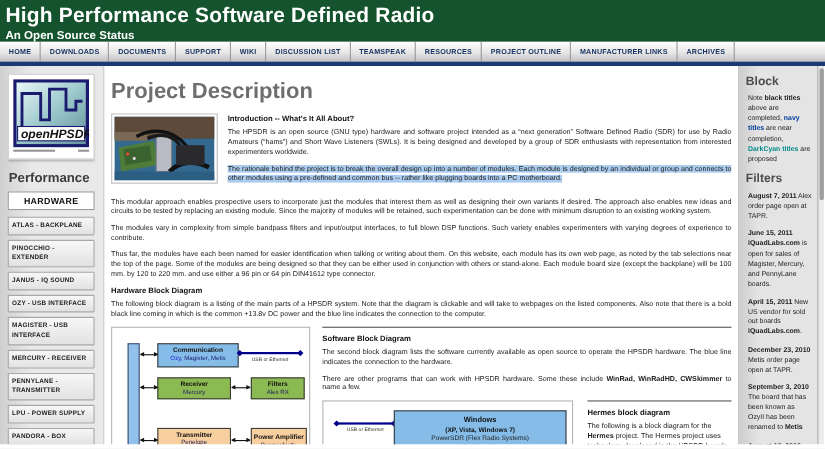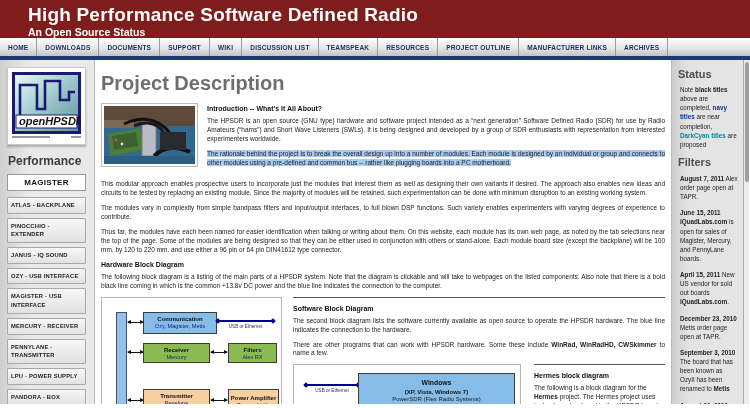--- a/index.html
+++ b/index.html
@@ -1,21 +1,21 @@
 <!DOCTYPE html>
 <html><head>
 <meta charset="utf-8">
 <style>
   * { margin:0; padding:0; box-sizing:border-box; }
   html,body { width:750px; height:408px; overflow:hidden; }
   body { font-family:"Liberation Sans","DejaVu Sans",sans-serif; background:#e8e8e8; }
   .page { position:relative; width:750px; height:408px; overflow:hidden; background:#fff; }
 
   
-  .masthead { height:38px; background:#7f1d1d; color:#fff; padding:4px 0 0 28px; }
+  .masthead { height:38px; background:#14532d; color:#fff; padding:4px 0 0 5px; }
   .site-title { font-size:19px; font-weight:600; letter-spacing:.2px; line-height:22px; }
   .site-subtitle { font-size:10.5px; font-weight:600; line-height:12px; }
 
   
   .topnav { height:22px; background:linear-gradient(#ffffff,#e6e6e6 55%,#c3c3c3); border-bottom:4px solid #1b3a72; display:flex; align-items:stretch; }
   .topnav a { display:flex; align-items:center; padding:0 8px; font-size:6.5px; font-weight:bold; color:#15305f; text-decoration:none; border-right:1px solid #9a9a9a; letter-spacing:.2px; }
 
   
   .content-row { display:flex; height:344px; overflow:hidden; }
   .left-sidebar { width:95px; background:linear-gradient(90deg,#cfcfcf,#e9e9e9 30%,#e9e9e9); border-right:1px solid #bbb; padding:7px 8px 0 7px; overflow:hidden; }
@@ -120,21 +120,21 @@
             </defs>
             <rect x="1.5" y="1.5" width="66" height="59" fill="url(#lg)" stroke="#1a1a6e" stroke-width="3"></rect>
             <polyline points="8,44 8,13 25,13 25,37 33,37 33,9 48,9 48,28 57,28 57,20 63,20" fill="none" stroke="#1a1a6e" stroke-width="2.6"></polyline>
             <rect x="4" y="43" width="61" height="13" fill="#fff" stroke="#1a1a6e" stroke-width="1"></rect>
             <text x="7" y="53" font-family="Liberation Sans, sans-serif" font-size="11" font-style="italic" font-weight="bold" fill="#111">openHPSDR</text>
           </svg>
         </span>
         <div class="logo-smudge"></div>
       </div>
       <div class="components-heading">Performance</div>
-      <div class="hw-category">MAGISTER</div>
+      <div class="hw-category">HARDWARE</div>
       <div class="side-item">ATLAS - BACKPLANE</div>
       <div class="side-item">PINOCCHIO - EXTENDER</div>
       <div class="side-item">JANUS - IQ SOUND</div>
       <div class="side-item">OZY - USB INTERFACE</div>
       <div class="side-item">MAGISTER - USB INTERFACE</div>
       <div class="side-item">MERCURY - RECEIVER</div>
       <div class="side-item">PENNYLANE - TRANSMITTER</div>
       <div class="side-item">LPU - POWER SUPPLY</div>
       <div class="side-item">PANDORA - BOX</div>
 
@@ -234,21 +234,21 @@
             <div class="hermes-col">
               <h2 class="sec-heading">Hermes block diagram</h2>
               <p class="para" style="text-align:left;"><span>The following is a block diagram for the </span><span class="seg-b">Hermes</span><span> project. The Hermes project uses technology developed in the HPSDR boards but combines them in to two board that fit in a Euro style box. This radio might be for</span></p>
             </div>
           </div>
         </div>
       </div>
     </main>
 
     <aside class="right-sidebar">
-      <div class="status-heading">Status</div>
+      <div class="status-heading">Block</div>
       <div class="side-note"><span>Note </span><span class="seg-b">black titles</span><span> above are completed, </span><span class="seg-navy">navy titles</span><span> are near completion, </span><span class="seg-cyan">DarkCyan titles</span><span> are proposed</span></div>
       <div class="updates-heading">Filters</div>
       <div class="update-item"><span class="seg-b">August 7, 2011</span><span> Alex order page open at TAPR.</span></div>
       <div class="update-item"><span class="seg-b">June 15, 2011</span><span> </span><span class="seg-b">iQuadLabs.com</span><span> is open for sales of Magister, Mercury, and PennyLane boards.</span></div>
       <div class="update-item"><span class="seg-b">April 15, 2011</span><span> New US vendor for sold out boards </span><span class="seg-b">iQuadLabs.com</span><span>.</span></div>
       <div class="update-item"><span class="seg-b">December 23, 2010</span><span> Metis order page open at TAPR.</span></div>
       <div class="update-item"><span class="seg-b">September 3, 2010</span><span> The board that has been known as OzyII has been renamed to </span><span class="seg-b">Metis</span></div>
       <div class="update-item"><span class="seg-b">August 10, 2010</span><span> </span></div>
 
     </aside>

